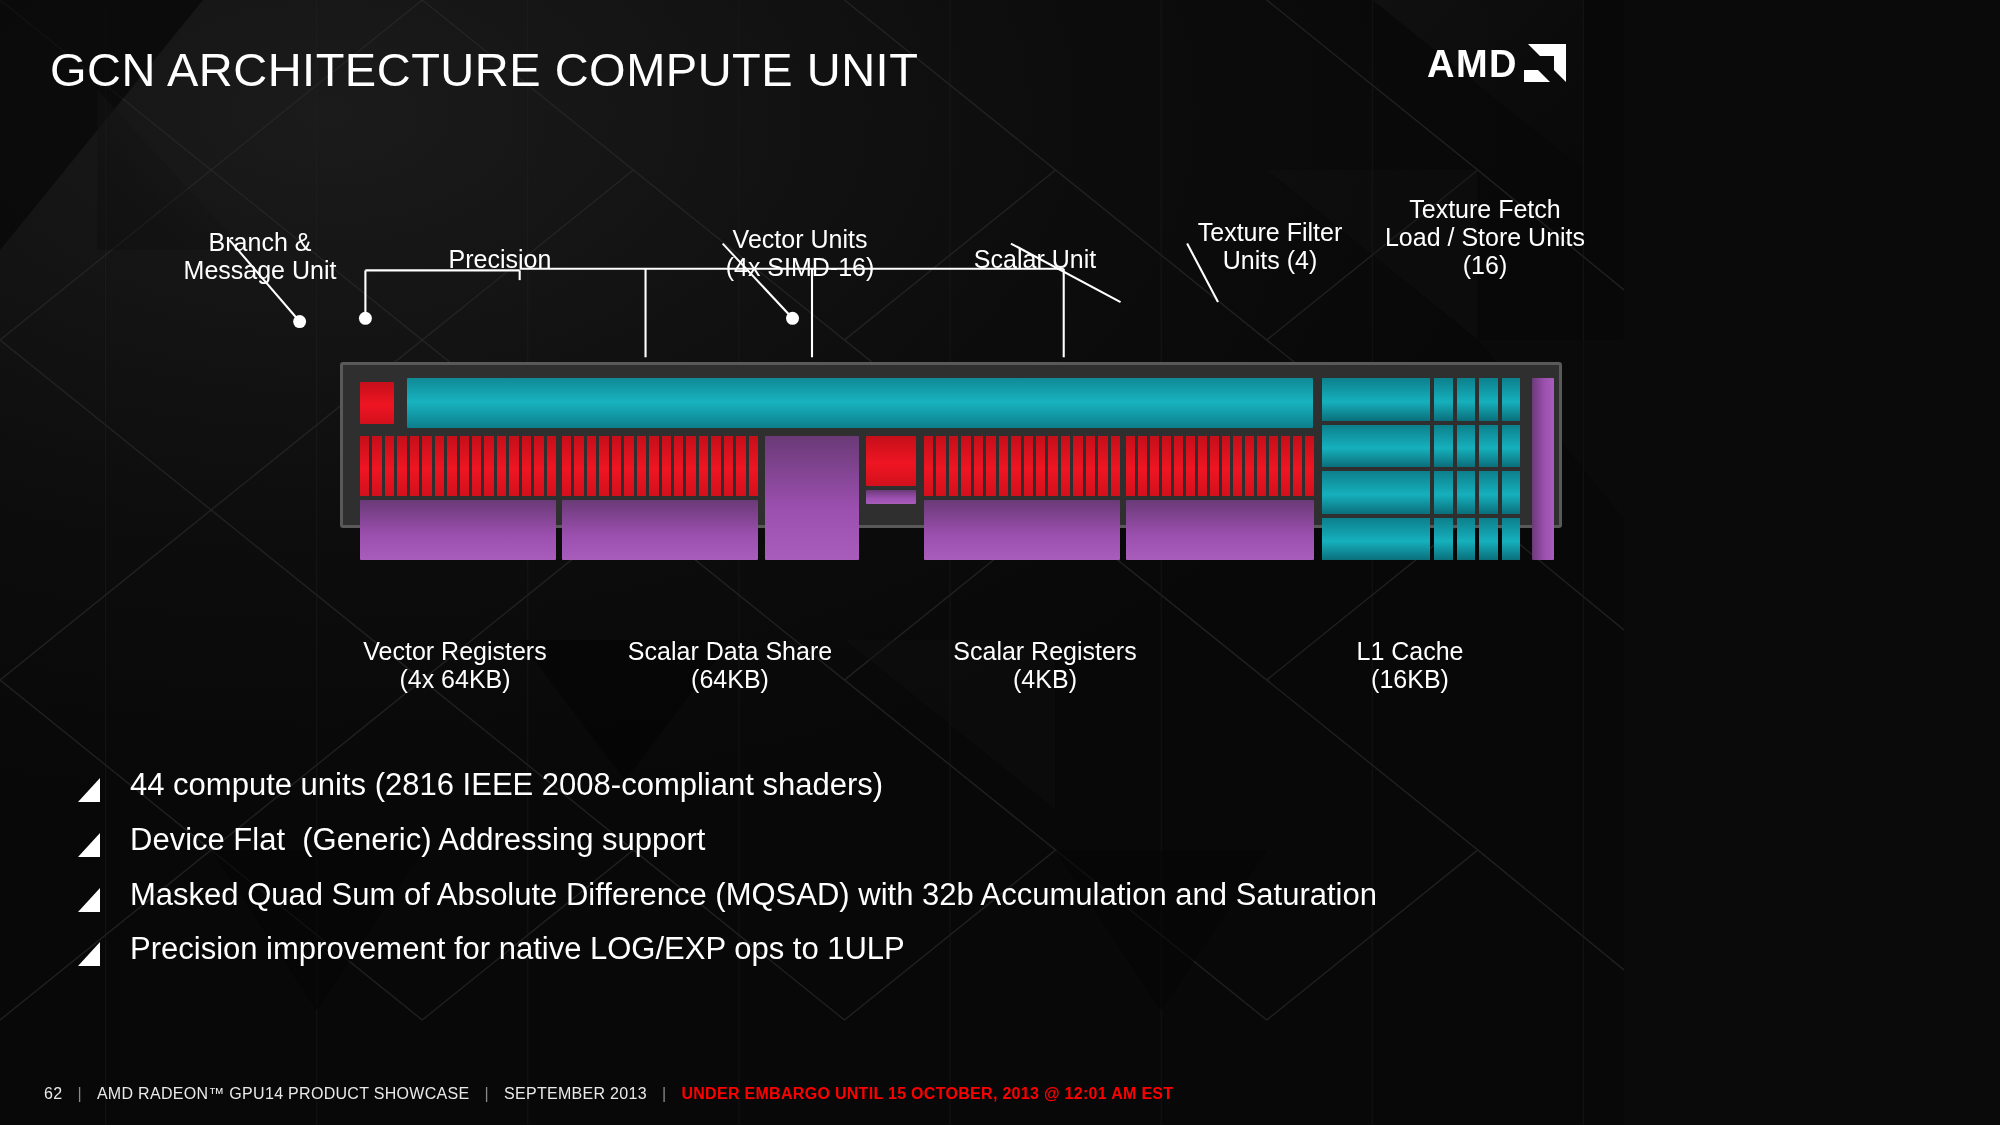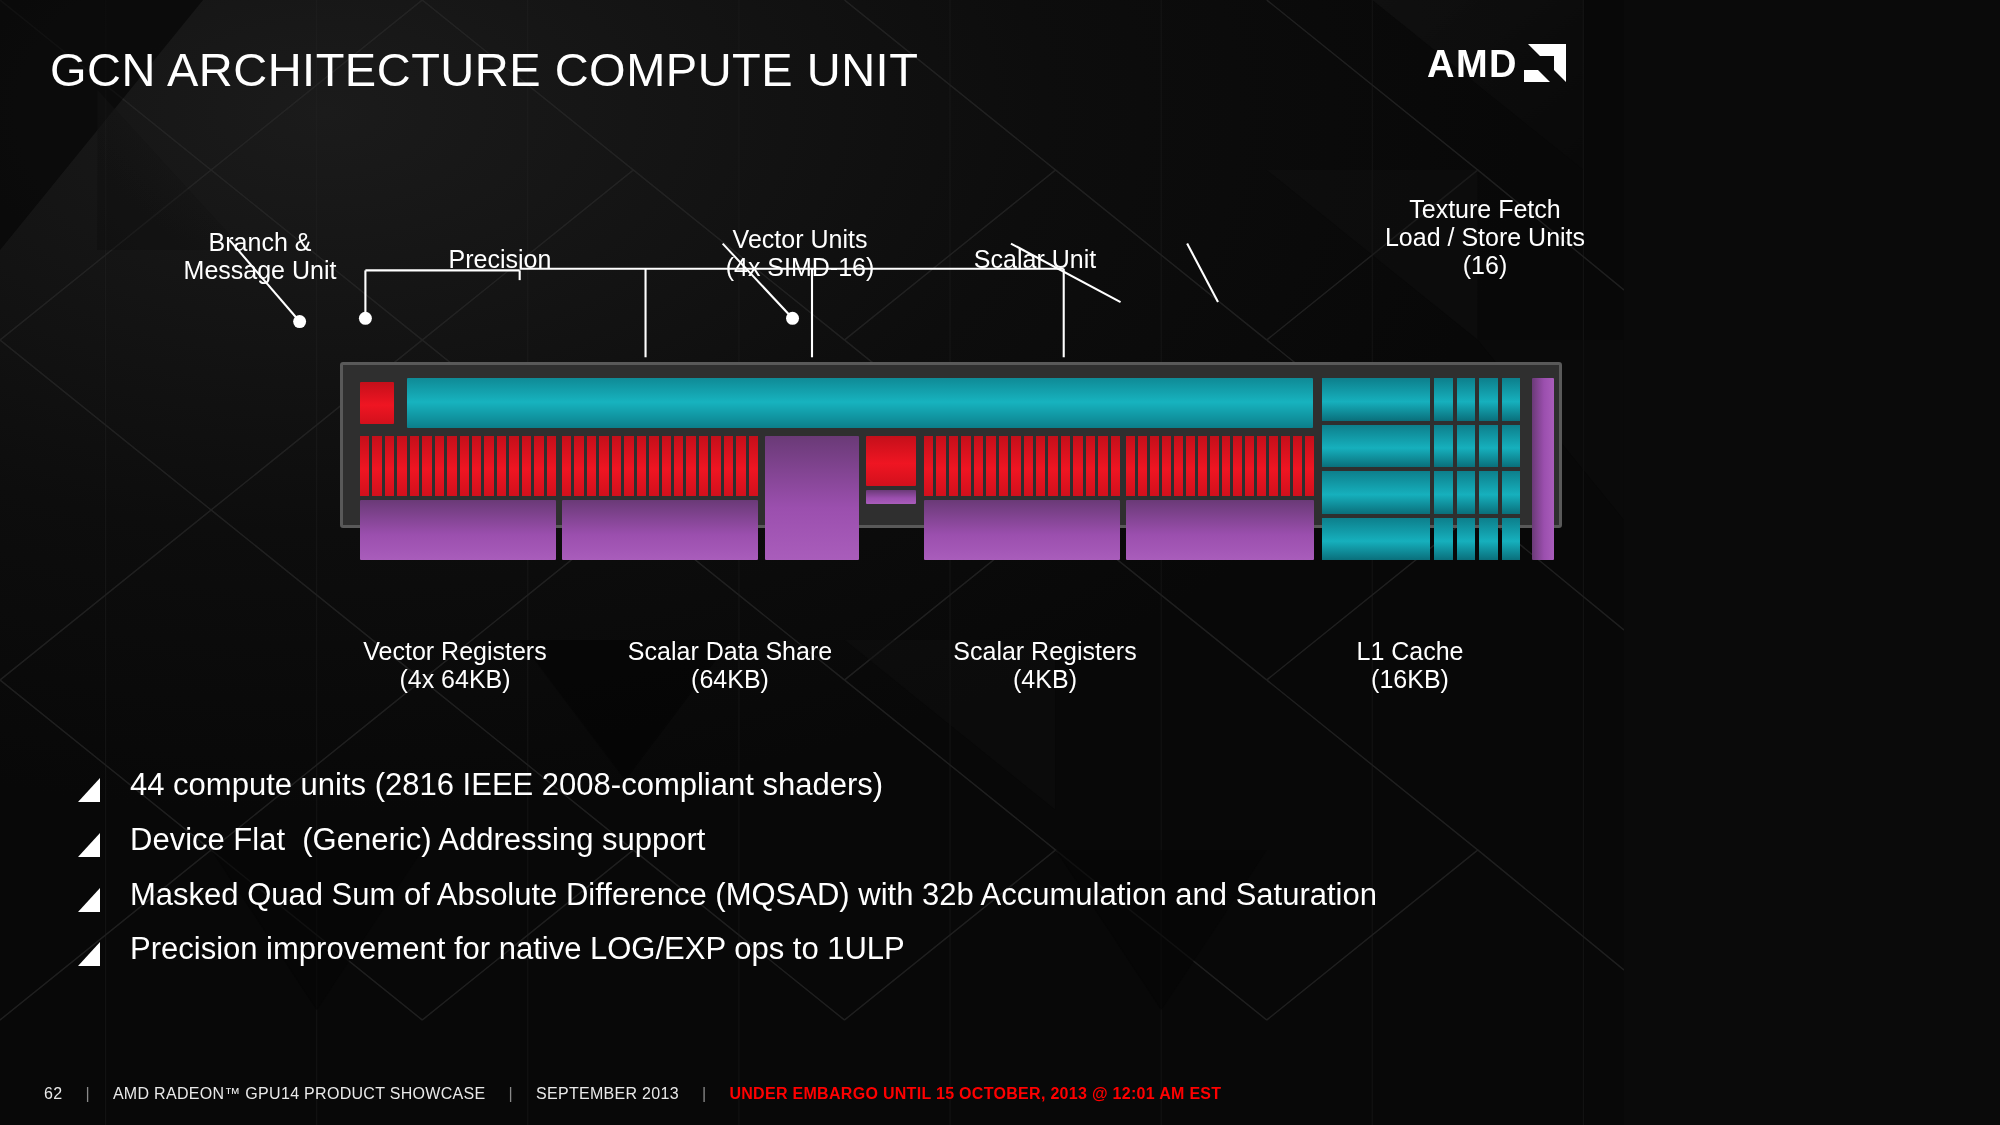--- a/index.html
+++ b/index.html
@@ -82,21 +82,21 @@
 
   
   .bullets { position: absolute; left: 78px; top: 766px; width: 1850px; }
   .bullet { display: flex; align-items: flex-start; gap: 30px; margin-bottom: 16px; }
   .bullet-mark { flex: 0 0 auto; margin-top: 12px; }
   .bullet-text { color: #ffffff; font-size: 31px; line-height: 1.25; white-space: pre; }
 
   
   .footer {
     position: absolute; left: 44px; bottom: 22px;
-    display: flex; align-items: center; gap: 12px;
+    display: flex; align-items: center; gap: 4px;
     font-size: 16px; letter-spacing: .3px; white-space: pre;
   }
   .f-white { color: #e9e9e9; }
   .f-sep   { color: #8a8a8a; padding: 0 11px; }
   .f-red   { color: #ff0000; font-weight: bold; }
 </style>
 </head>
 <body>
 
 <div id="slide">
@@ -154,20 +154,22 @@
   <div class="label" style="left:150px; top:228px; width:220px;">Branch &amp;
 Message Unit</div>
 
   <div class="label" style="left:400px; top:245px; width:200px;">Precision</div>
 
   <div class="label" style="left:680px; top:225px; width:240px;">Vector Units
 (4x SIMD-16)</div>
 
   <div class="label" style="left:930px; top:245px; width:210px;">Scalar Unit</div>
 
+  <div class="label" style="left:1160px; top:218px; width:220px;">Texture Filter
+Units (4)</div>
 
   <div class="label" style="left:1345px; top:195px; width:280px;">Texture Fetch
 Load / Store Units
 (16)</div>
 
   <div class="label" style="left:315px; top:637px; width:280px;">Vector Registers
 (4x 64KB)</div>
 
   <div class="label" style="left:600px; top:637px; width:260px;">Scalar Data Share
 (64KB)</div>

